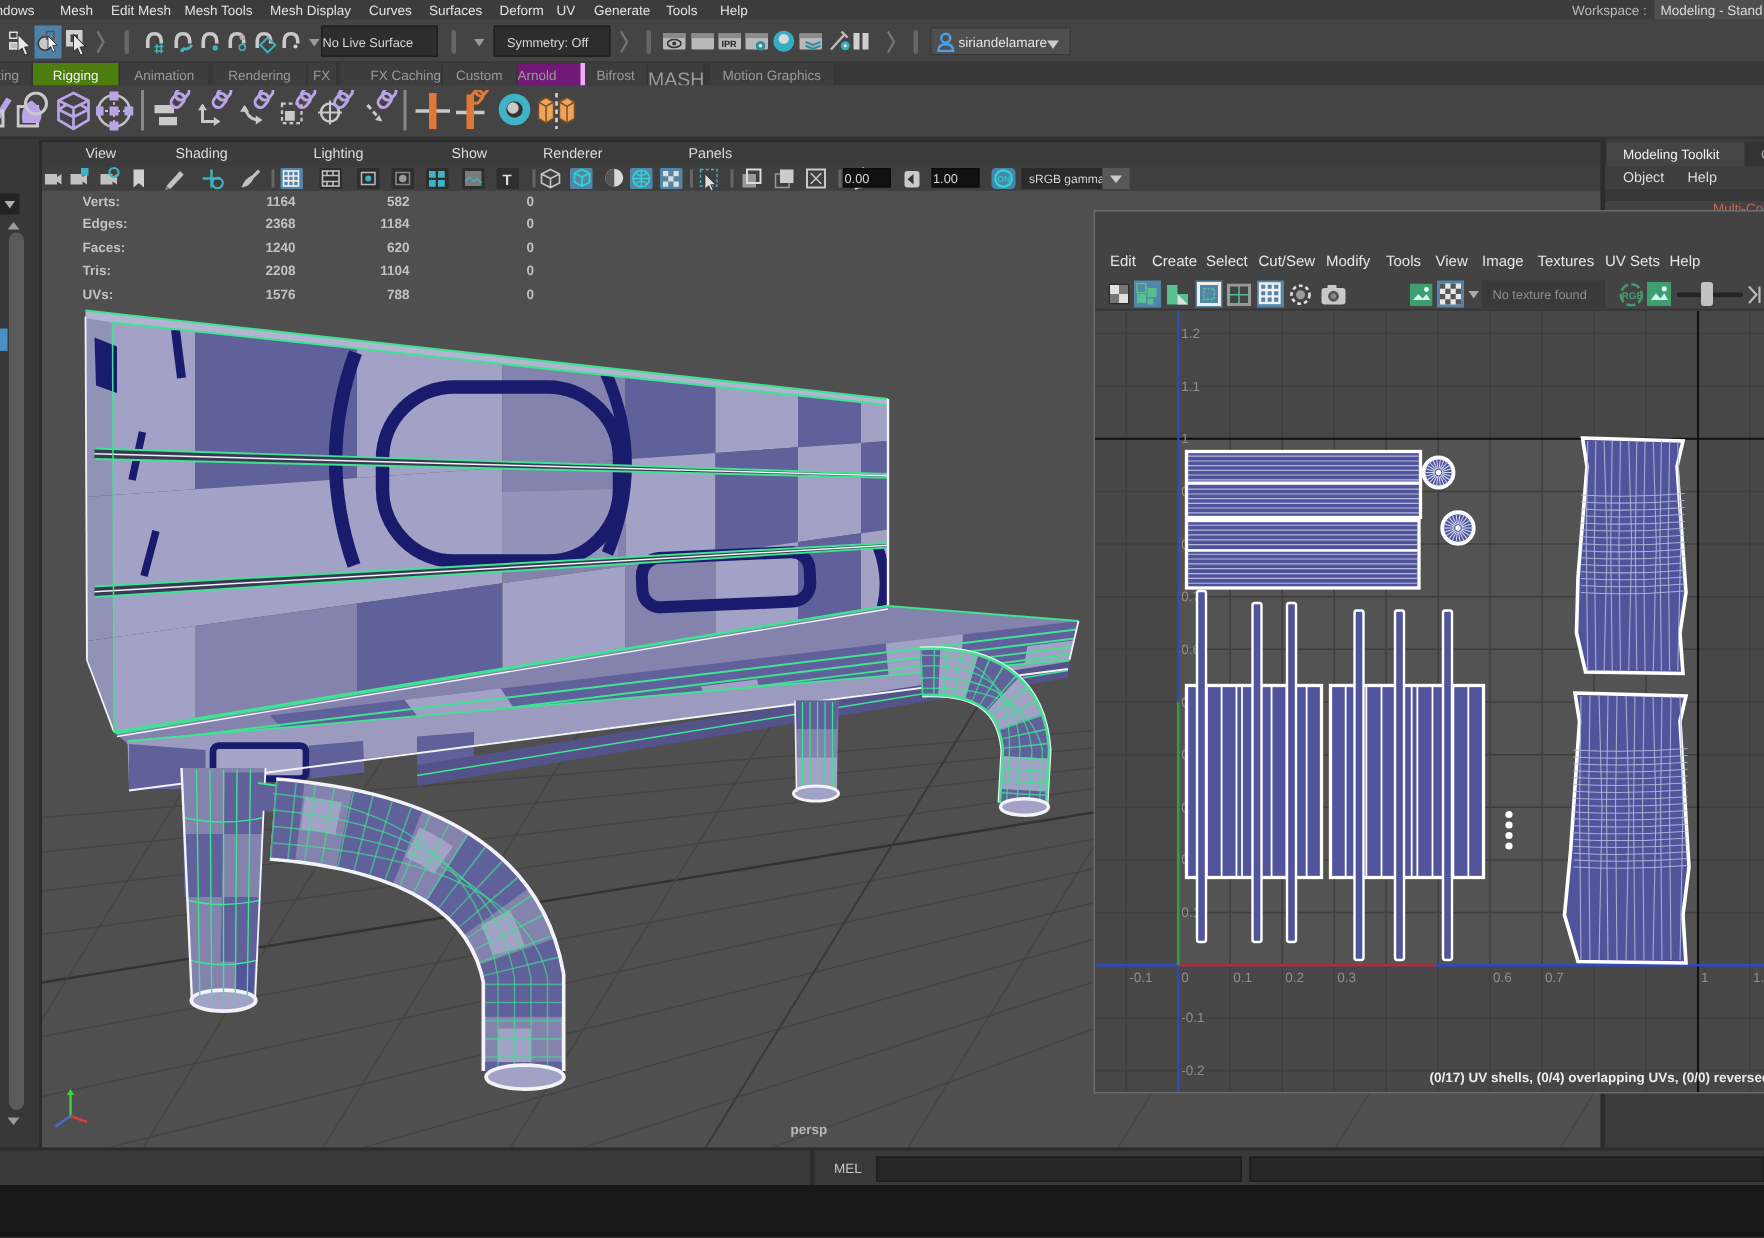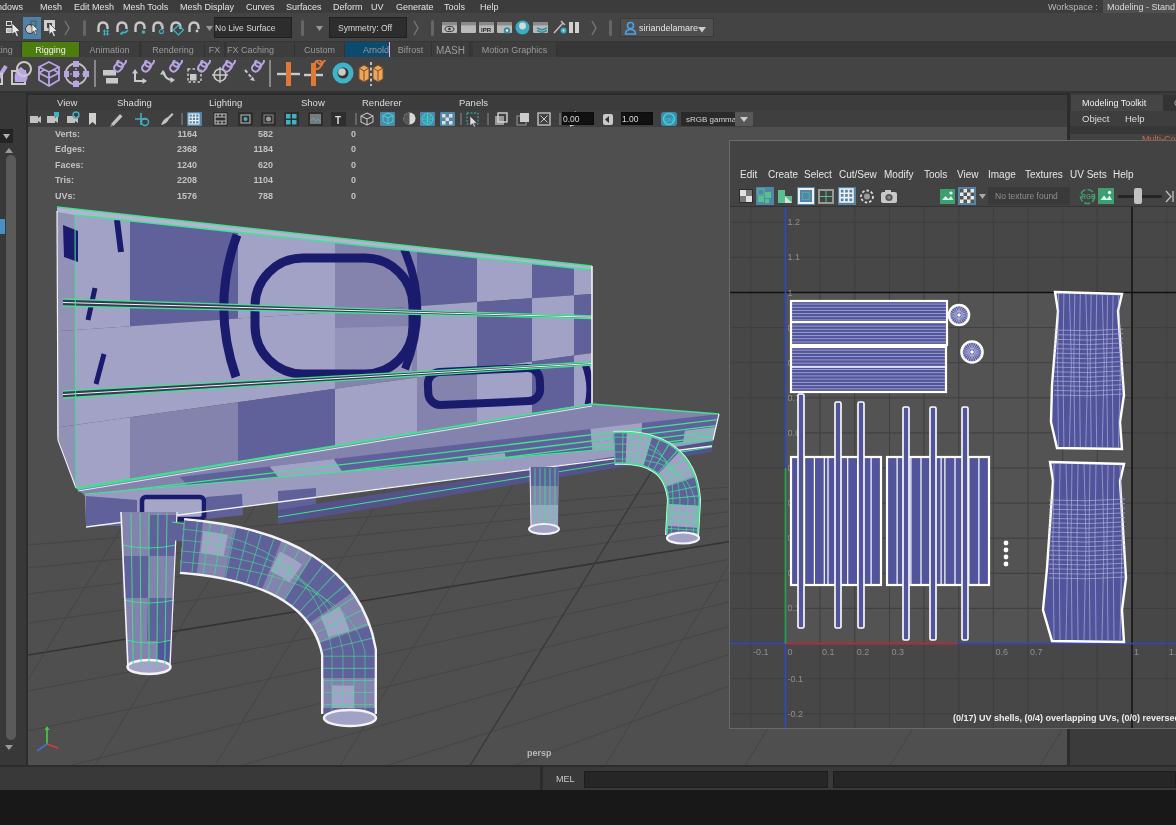--- a/index.html
+++ b/index.html
@@ -141,25 +141,25 @@
         <path d="M1 1 L9 1 L5 6.5 Z" fill="#ccc"></path>
       </svg>
     </div>
 </div>
 <div class="a" style="left:0;top:41px;width:1176px;height:16px;background:#373737">
 <div class="a" style="left:-10px;top:1px;width:32px;height:15px;background:#3d3d3d;border-right:1px solid #333;color:#9a9a9a;font-size:9px;text-align:center;padding-top:3px;overflow:hidden;white-space:nowrap">ting</div>
 <div class="a" style="left:22px;top:1px;width:58px;height:15px;background:#4d7c0f;border-right:1px solid #333;color:#f0f0f0;font-weight:normal;font-size:9px;text-align:center;padding-top:3px;overflow:hidden;white-space:nowrap">Rigging</div>
 <div class="a" style="left:80px;top:1px;width:60px;height:15px;background:#3d3d3d;border-right:1px solid #333;color:#9a9a9a;font-size:9px;text-align:center;padding-top:3px;overflow:hidden;white-space:nowrap">Animation</div>
 <div class="a" style="left:142px;top:1px;width:63px;height:15px;background:#3d3d3d;border-right:1px solid #333;color:#9a9a9a;font-size:9px;text-align:center;padding-top:3px;overflow:hidden;white-space:nowrap">Rendering</div>
 <div class="a" style="left:205px;top:1px;width:20px;height:15px;background:#3d3d3d;border-right:1px solid #333;color:#9a9a9a;font-size:9px;text-align:center;padding-top:3px;overflow:hidden;white-space:nowrap">FX</div>
-<div class="a" style="left:227px;top:1px;width:68px;height:15px;background:#3d3d3d;border-right:1px solid #333;color:#9a9a9a;font-size:9px;text-align:left;padding-top:3px;overflow:hidden;white-space:nowrap">FX Caching</div>
+<div class="a" style="left:227px;top:1px;width:68px;height:15px;background:#3d3d3d;border-right:1px solid #333;color:#9a9a9a;font-size:9px;text-align:right;padding-top:3px;overflow:hidden;white-space:nowrap">FX Caching</div>
 <div class="a" style="left:295px;top:1px;width:50px;height:15px;background:#3d3d3d;border-right:1px solid #333;color:#9a9a9a;font-size:9px;text-align:center;padding-top:3px;overflow:hidden;white-space:nowrap">Custom</div>
-<div class="a" style="left:345px;top:1px;width:45px;height:15px;background:#0c4a6e;border-right:1px solid #f0abfc;color:#9a9a9a;font-size:9px;text-align:right;padding-top:3px;overflow:hidden;white-space:nowrap">Arnold</div>
+<div class="a" style="left:345px;top:1px;width:45px;height:15px;background:#701a75;border-right:3px solid #f0abfc;color:#9a9a9a;font-size:9px;text-align:left;padding-top:3px;overflow:hidden;white-space:nowrap">Arnold</div>
 <div class="a" style="left:390px;top:1px;width:42px;height:15px;background:#3d3d3d;border-right:1px solid #333;color:#9a9a9a;font-size:9px;text-align:center;padding-top:3px;overflow:hidden;white-space:nowrap">Bifrost</div>
-<div class="a" style="left:432px;top:1px;width:38px;height:15px;background:#3d3d3d;border-right:1px solid #333;color:#9a9a9a;font-size:10px;text-align:center;padding-top:3px;overflow:hidden;white-space:nowrap">MASH</div>
+<div class="a" style="left:432px;top:1px;width:38px;height:15px;background:#3d3d3d;border-right:1px solid #333;color:#9a9a9a;font-size:13px;text-align:center;padding-top:3px;overflow:hidden;white-space:nowrap">MASH</div>
 <div class="a" style="left:473px;top:1px;width:84px;height:15px;background:#3d3d3d;border-right:1px solid #333;color:#9a9a9a;font-size:9px;text-align:center;padding-top:3px;overflow:hidden;white-space:nowrap">Motion Graphics</div>
 <div class="a" style="left:560px;top:17px;width:50px;height:15px;background:#3d3d3d;border-right:1px solid #333;color:#9a9a9a;font-size:9px;text-align:center;padding-top:3px;overflow:hidden;white-space:nowrap">costum2</div>
 </div>
 <div class="a" style="left:0;top:57px;width:1176px;height:36px;background:#444;border-bottom:2px solid #333">
 <svg class="a" style="left:-6px;top:3px" width="14" height="28">
       <path d="M2 22 L12 6" stroke="#b9a5e6" stroke-width="4"></path>
       <rect x="0" y="14" width="8" height="10" fill="none" stroke="#ccc" stroke-width="2"></rect>
     </svg>
 <svg class="a" style="left:11px;top:4px" width="22" height="26">
       <rect x="1" y="10" width="13" height="13" fill="none" stroke="#c9c9c9" stroke-width="2"></rect>

